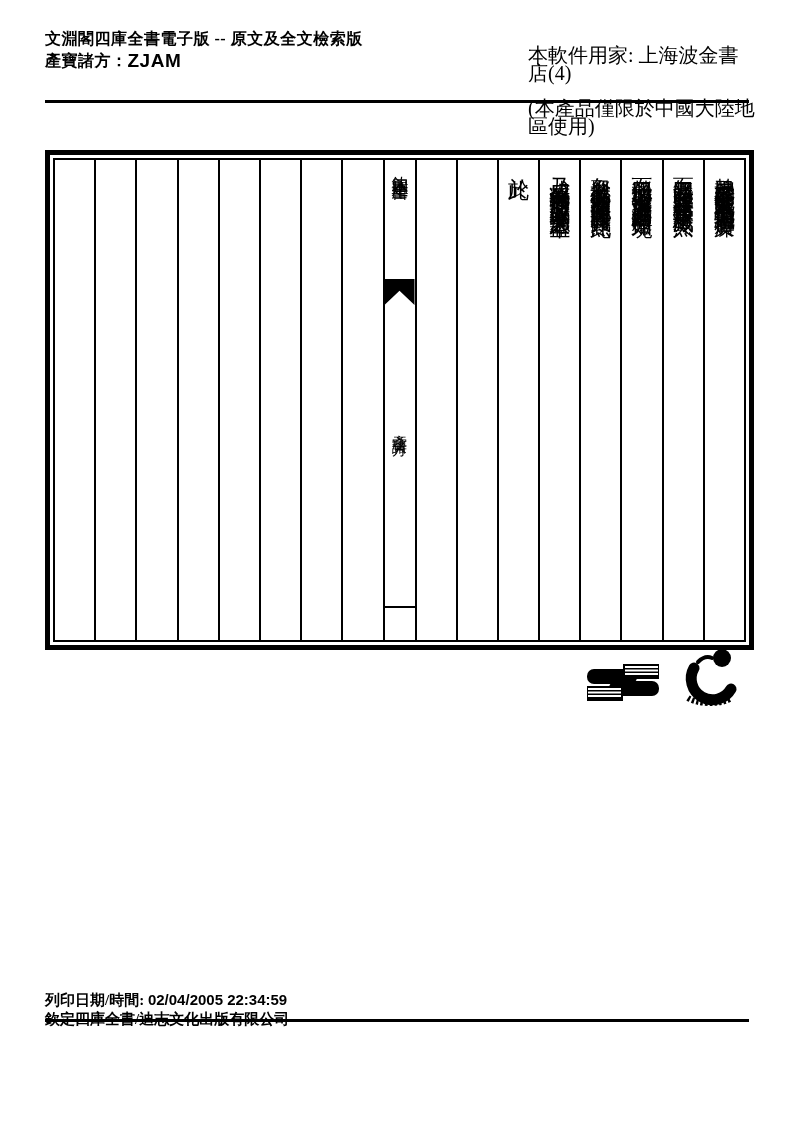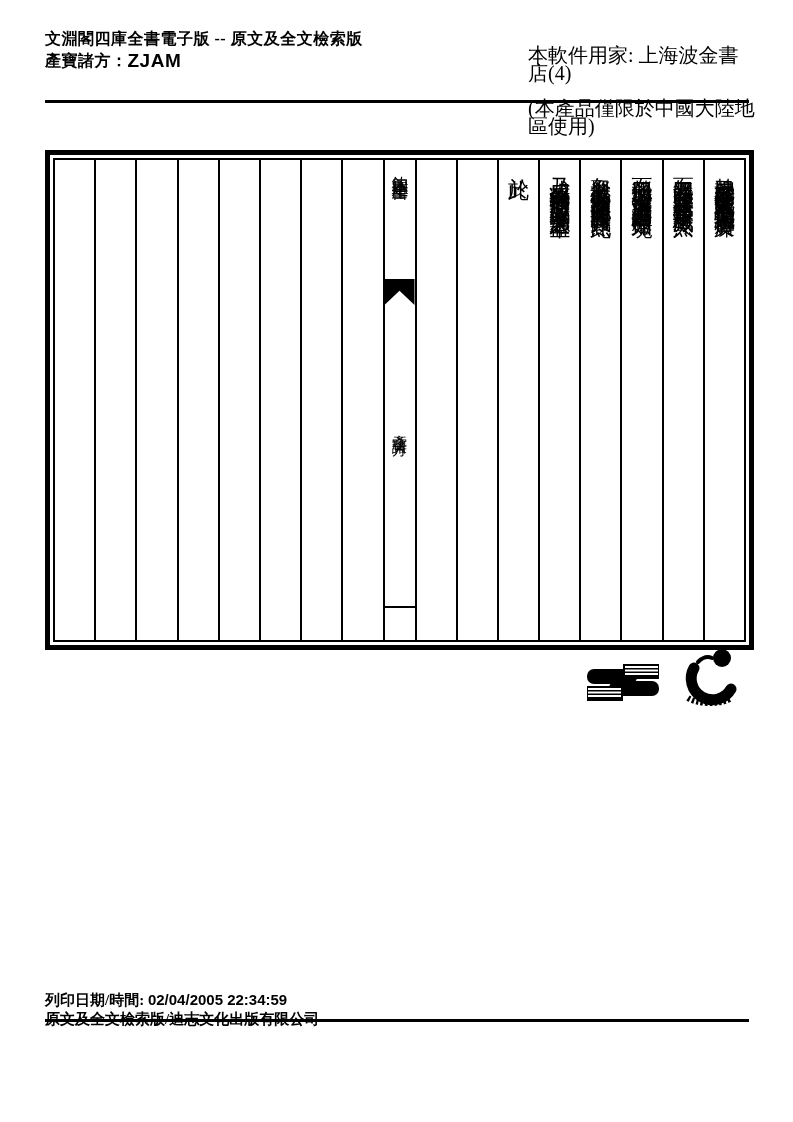--- a/index.html
+++ b/index.html
@@ -117,14 +117,14 @@
   <circle cx="44" cy="12" r="9" fill="#000"></circle>
   <path d="M16 22 A 21 21 0 1 0 53 43" fill="none" stroke="#000" stroke-width="11" stroke-linecap="round"></path>
   <path d="M20 16 q 7 -7 14 -4" fill="none" stroke="#000" stroke-width="4" stroke-linecap="round"></path>
   <path d="M10 52 A 26 11 0 0 0 52 53" fill="none" stroke="#000" stroke-width="6" stroke-dasharray="2.5 2"></path>
 </svg>
 
 <div class="rule rule-bottom"></div>
 
 <div class="ftr">
   <div><span>列印日期/時間: </span><span class="num">02/04/2005 22:34:59</span></div>
-  <div>原文及全文檢索版/迪志文化出版有限公司</div>
+  <div>欽定四庫全書/迪志文化出版有限公司</div>
 </div>
 
 </body></html>

